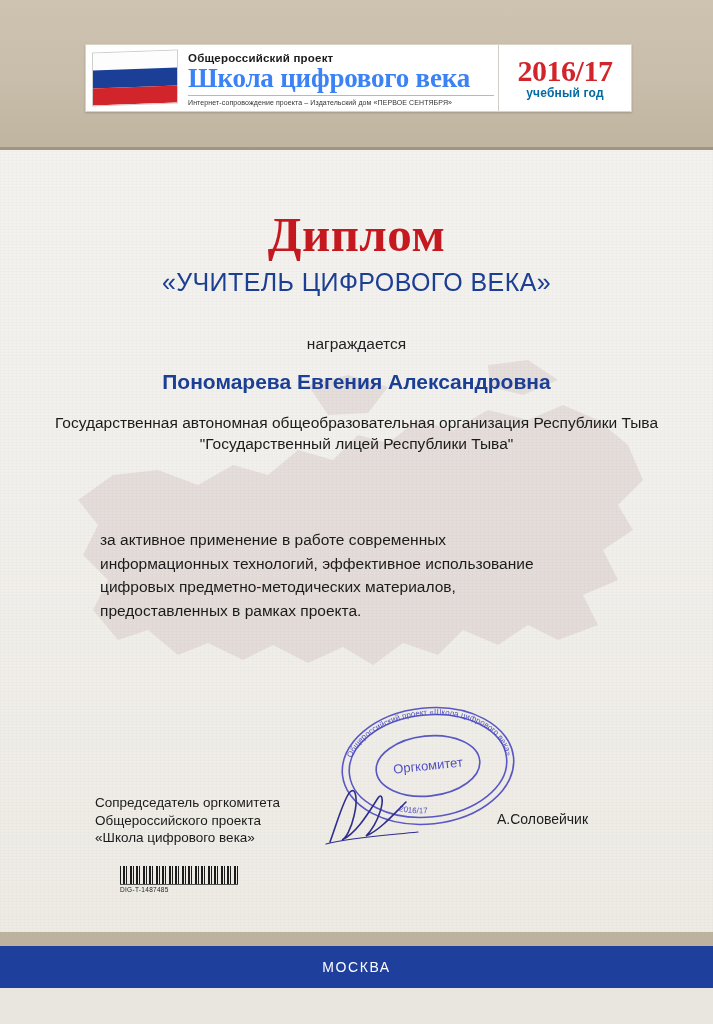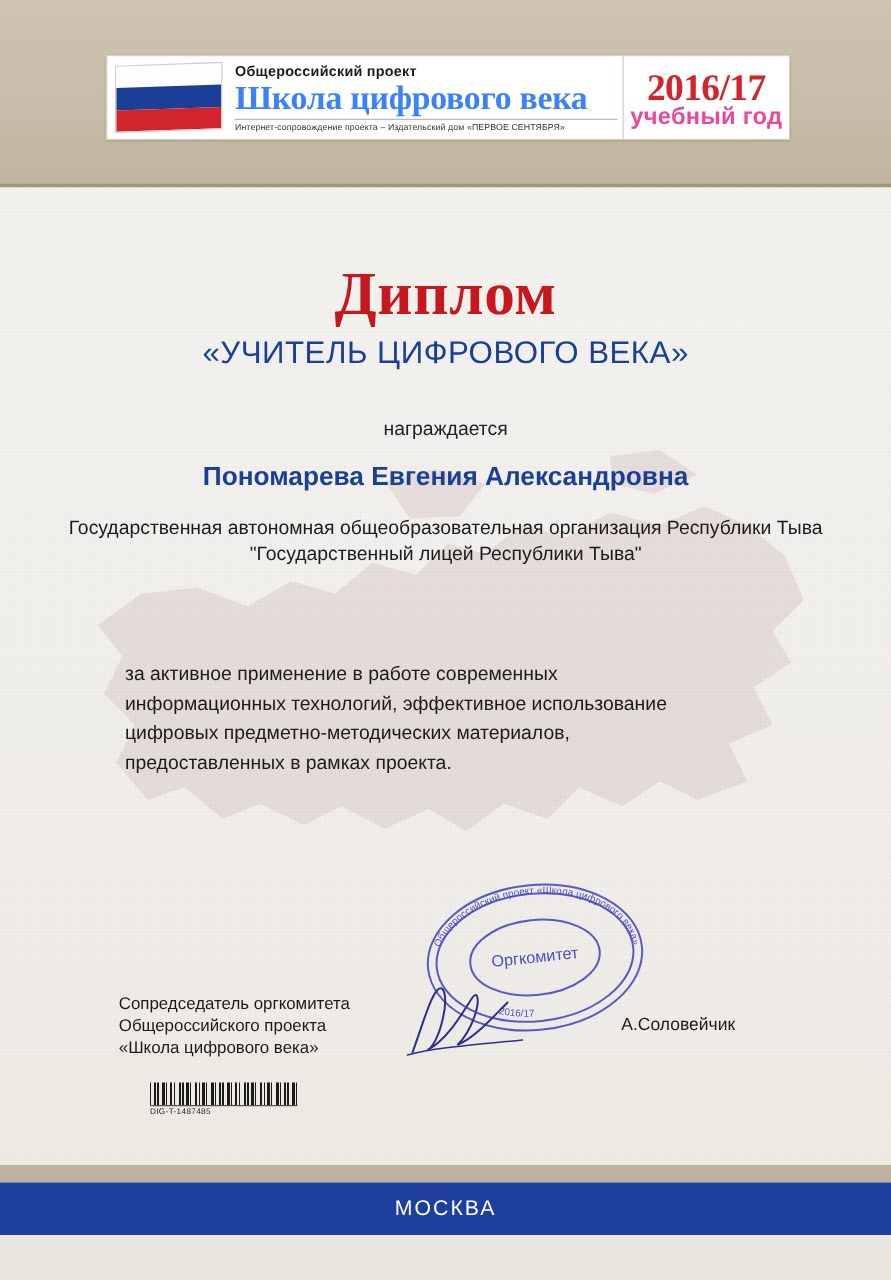--- a/index.html
+++ b/index.html
@@ -104,23 +104,23 @@
   }
   .hdr-year .yr {
     font-family: "Liberation Serif", serif;
     font-size: 30px;
     font-weight: bold;
     color: #d2242b;
     line-height: 30px;
     letter-spacing: -0.5px;
   }
   .hdr-year .yr-sub {
-    font-size: 19px;
-    font-weight: bold;
-    color: #ec4899;
+    font-size: 12px;
+    font-weight: bold;
+    color: #0369a1;
     line-height: 15px;
     letter-spacing: .2px;
   }
 
   
   .sheet {
     position: absolute;
     left: 0; top: 150px;
     width: 713px; height: 782px;
     background:
@@ -255,21 +255,21 @@
     position: absolute;
     left: 0; top: 946px;
     width: 713px; height: 42px;
     background: #1f3f9c;
     color: #fff;
     display: flex;
     align-items: center;
     justify-content: center;
   }
   .bottom-blue span {
-    font-size: 17px;
+    font-size: 14px;
     letter-spacing: 1.6px;
   }
   .bottom-white {
     position: absolute;
     left: 0; top: 988px;
     width: 713px; height: 36px;
     background: #e9e6e0;
   }
 
   

